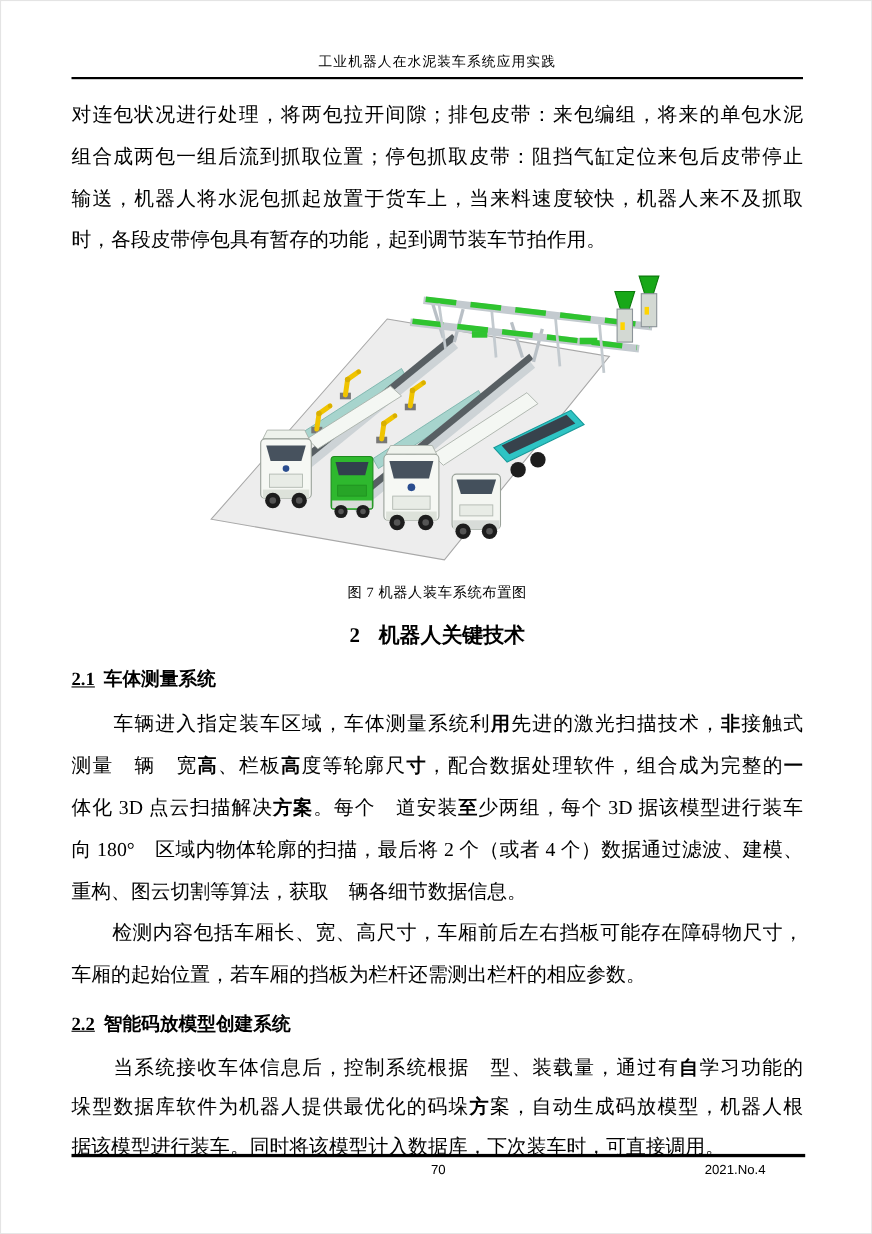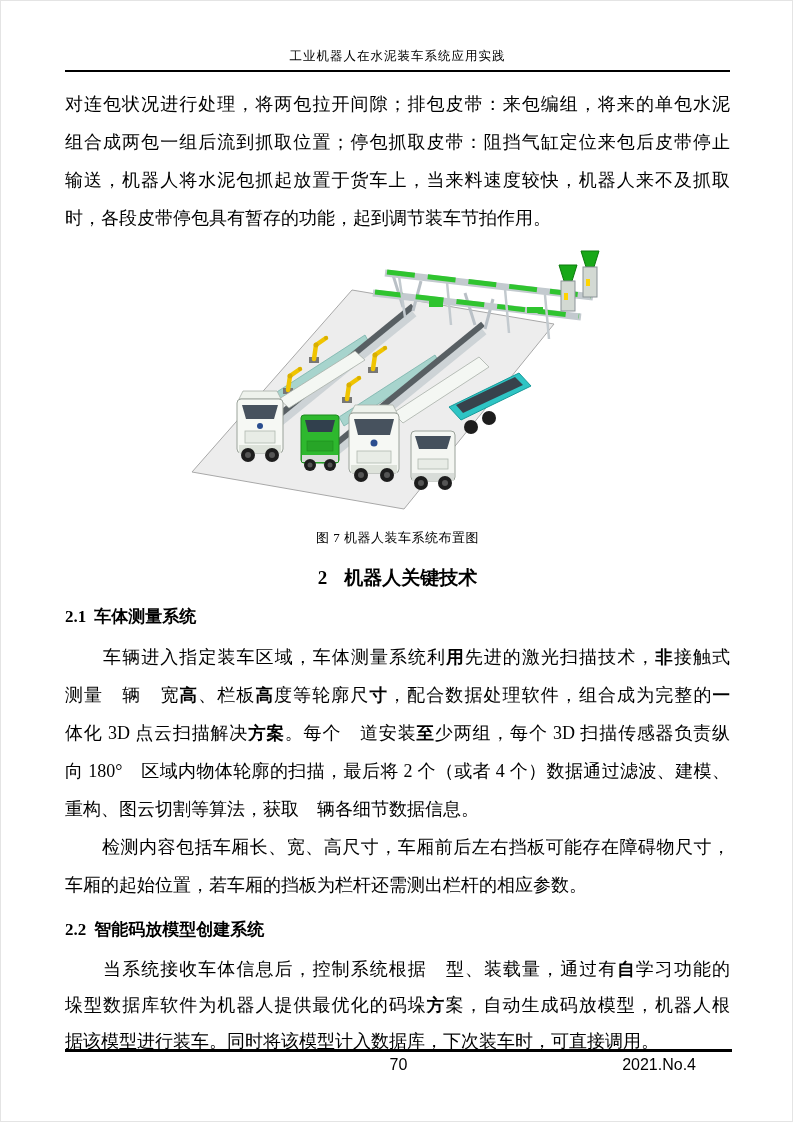--- a/index.html
+++ b/index.html
@@ -14,27 +14,27 @@
   .content{position:absolute;left:64px;right:62px;top:84px;}
   .para{font-size:18px;line-height:38px;}
   .para .line{text-align:justify;text-align-last:justify;white-space:normal;}
   .para .line.last{text-align-last:left;}
   .para b{font-weight:700;font-family:"Liberation Sans", sans-serif;font-size:17.5px;}
   figure{margin:8px 0 0 0;text-align:center;}
   figcaption{font-size:13px;margin-top:8px;letter-spacing:0.5px;}
   .h-sec{margin:18px 0 0 0;font-size:19px;font-weight:700;line-height:26px;text-align:center;}
   .h-sec .num{margin-right:17px;}
   .h-sub{margin:14px 0 0 0;font-size:17px;font-weight:700;line-height:24px;}
-  .h-sub .num{margin-right:8px;}
+  .h-sub .num{margin-right:8px;text-decoration:underline;}
   .p-after-h{margin-top:9px;}
   .p4{line-height:36px;}
   .ftr{position:absolute;left:64px;right:60px;top:1048px;}
   .ftr-rule{border-bottom:3px solid #000;}
   .ftr-row{position:relative;height:18px;margin-top:4px;
-    font-family:"Liberation Sans", sans-serif;font-size:16px;}
+    font-family:"Liberation Sans", sans-serif;font-size:12px;}
   .ftr-page{position:absolute;left:0;right:0;text-align:center;}
   .ftr-issue{position:absolute;right:36px;top:0;}
 </style>
 </head>
 <body>
 
 <div class="page">
 
   <div class="hdr">
     <div class="hdr-title">工业机器人在水泥装车系统应用实践</div>
@@ -181,21 +181,21 @@
       <span class="num">2</span><span>机器人关键技术</span>
     </h2>
 
     <h3 class="h-sub">
       <span class="num">2.1</span><span>车体测量系统</span>
     </h3>
 
     <div class="para p-after-h">
         <div class="line"><span>　　车辆进入指定装车区域，车体测量系统利</span><b>用</b><span>先进的激光扫描技术，</span><b>非</b><span>接触式</span></div>
         <div class="line"><span>测量　辆　宽</span><b>高</b><span>、栏板</span><b>高</b><span>度等轮廓尺</span><b>寸</b><span>，配合数据处理软件，组合成为完整的</span><b>一</b></div>
-        <div class="line"><span>体化 3D 点云扫描解决</span><b>方案</b><span>。每个　道安装</span><b>至</b><span>少两组，每个 3D 扫描传感器负责纵</span></div>
+        <div class="line"><span>体化 3D 点云扫描解决</span><b>方案</b><span>。每个　道安装</span><b>至</b><span>少两组，每个 3D 据该模型进行装车</span></div>
         <div class="line"><span>向 180°　区域内物体轮廓的扫描，最后将 2 个（或者 4 个）数据通过滤波、建模、</span></div>
         <div class="line last"><span>重构、图云切割等算法，获取　辆各细节数据信息。</span></div>
       </div>
 
     <div class="para">
         <div class="line"><span>　　检测内容包括车厢长、宽、高尺寸，车厢前后左右挡板可能存在障碍物尺寸，</span></div>
         <div class="line last"><span>车厢的起始位置，若车厢的挡板为栏杆还需测出栏杆的相应参数。</span></div>
       </div>
 
     <h3 class="h-sub">

